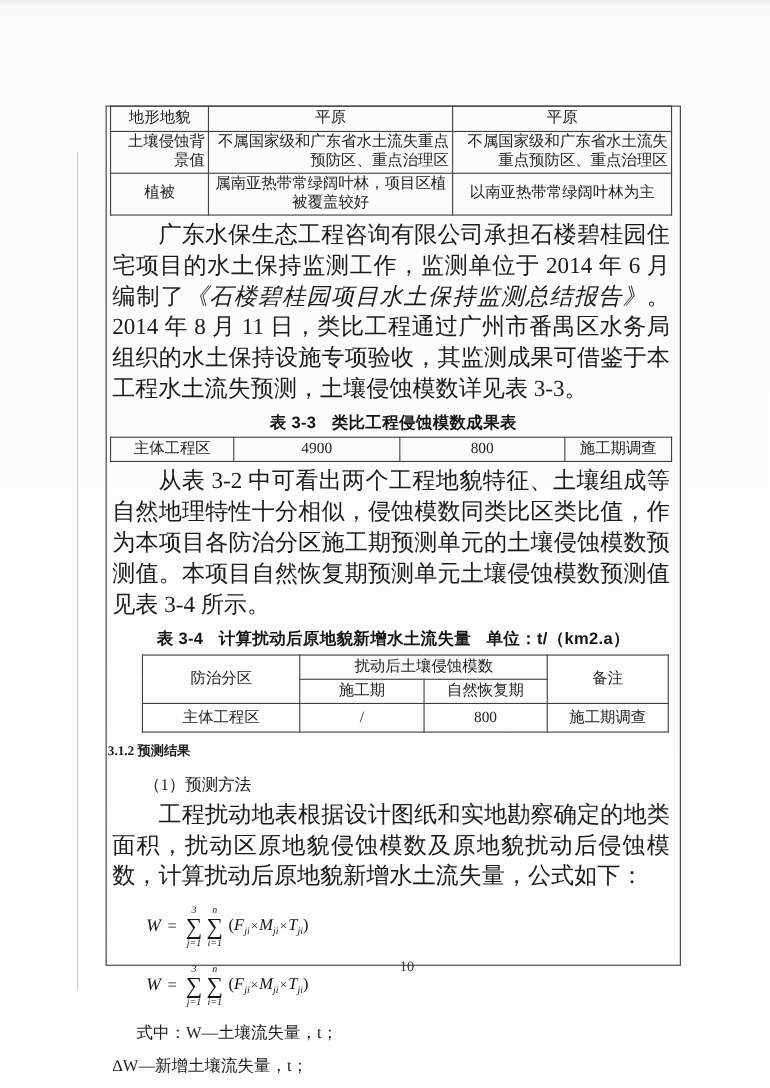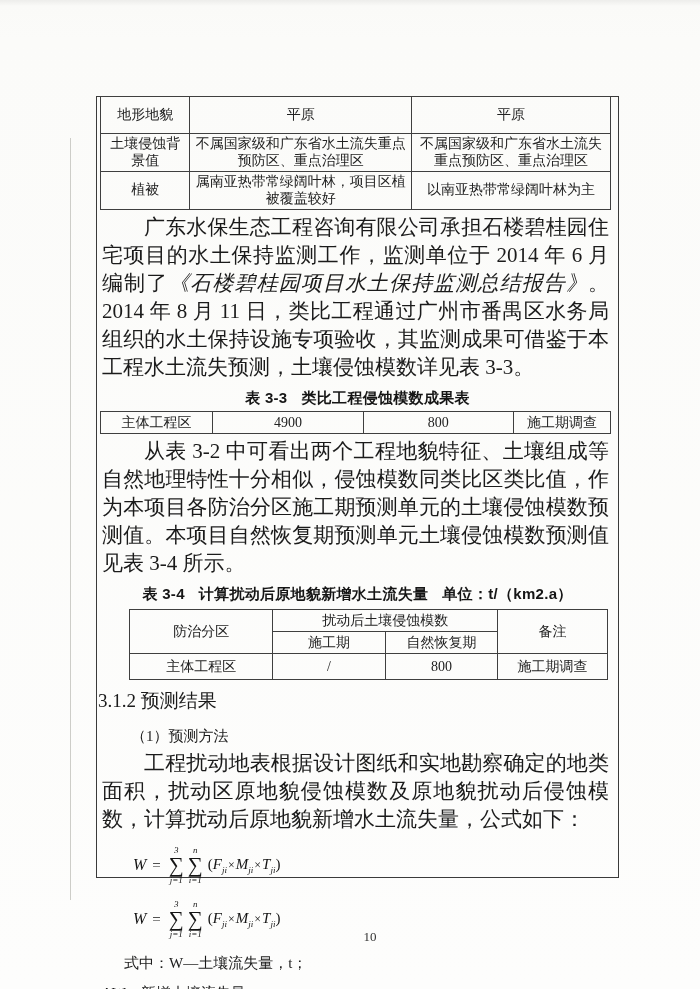--- a/index.html
+++ b/index.html
@@ -28,22 +28,22 @@
   table { border-collapse: collapse; table-layout: fixed; }
   .tbl td {
     border: 1px solid #3f3f3f;
     text-align: center; vertical-align: middle;
     font-size: 14px; line-height: 17px;
     padding: 2px 3px;
     color: #222;
   }
   .top-tbl { width: calc(100% - 10px); margin: -1px 6px 0 3px; }
   .top-tbl td { line-height: 16.5px; }
-  .top-tbl .r1 td { height: 37px; }
-  .top-tbl .r2 td { height: 36px; }
+  .top-tbl .r1 td { height: 23px; }
+  .top-tbl .r2 td { height: 36px; text-align: right; }
   .top-tbl .r3 td { height: 36px; }
   .t33 { width: calc(100% - 10px); margin: 3px 6px 0 3px; }
   .t33 .hdr td { height: 34px; }
   .t33 .dr td { height: 22px; }
   .t34 { width: calc(100% - 42px); margin: 5px 8px 0 32px; }
   .t34 td { height: 21px; }
   .t34 .dr td { height: 26px; }
   
   .para {
     font-size: 21px; line-height: 28px;
@@ -53,21 +53,21 @@
     color: #1b1b1b;
   }
   .book-title { font-style: italic; }
   .caption {
     font-family: "Liberation Sans", "DejaVu Sans", sans-serif;
     font-weight: bold; font-size: 15px;
     text-align: center; margin-top: 8px; color: #151515;
     letter-spacing: 0.3px;
   }
   .caption .gap { display: inline-block; width: 14px; }
-  .section-head { font-size: 19px; margin: 8px 0 0 1px; color: #1b1b1b; }
+  .section-head { font-size: 12px; margin: 8px 0 0 1px; color: #1b1b1b; font-weight: bold; }
   .sub-head { font-size: 15px; margin: 13px 0 0 34px; color: #1b1b1b; }
   
   .formula {
     display: flex; align-items: center;
     margin: 10px 0 0 36px; height: 44px;
     font-size: 15px; color: #141414;
   }
   .var { font-style: italic; font-size: 16px; }
   .eq { margin: 0 6px; }
   .sum { display: inline-flex; flex-direction: column; align-items: center; margin: 0 2px; }
@@ -77,21 +77,21 @@
   .expr .paren { font-size: 15px; }
   .expr .v { font-style: italic; font-size: 15px; }
   .expr .sub { font-style: italic; font-size: 9px; vertical-align: -4px; }
   .expr .times { font-size: 12px; margin: 0 1px; }
   
   .defs { margin: 8px 9px 0 5px; }
   .def-line { font-size: 15px; line-height: 29.5px; color: #1b1b1b; }
   .def-line.indent1 { padding-left: 22px; }
   
   .pageno {
-    position: absolute; left: 0; right: 0; top: 929px;
+    position: absolute; left: 0; right: 0; top: 871px;
     text-align: center; font-size: 13px; color: #333; padding-left: 40px;
   }
 </style>
 </head>
 <body>
 
 <div class="page">
   <div class="scan-line"></div>
 
   <div class="frame">

